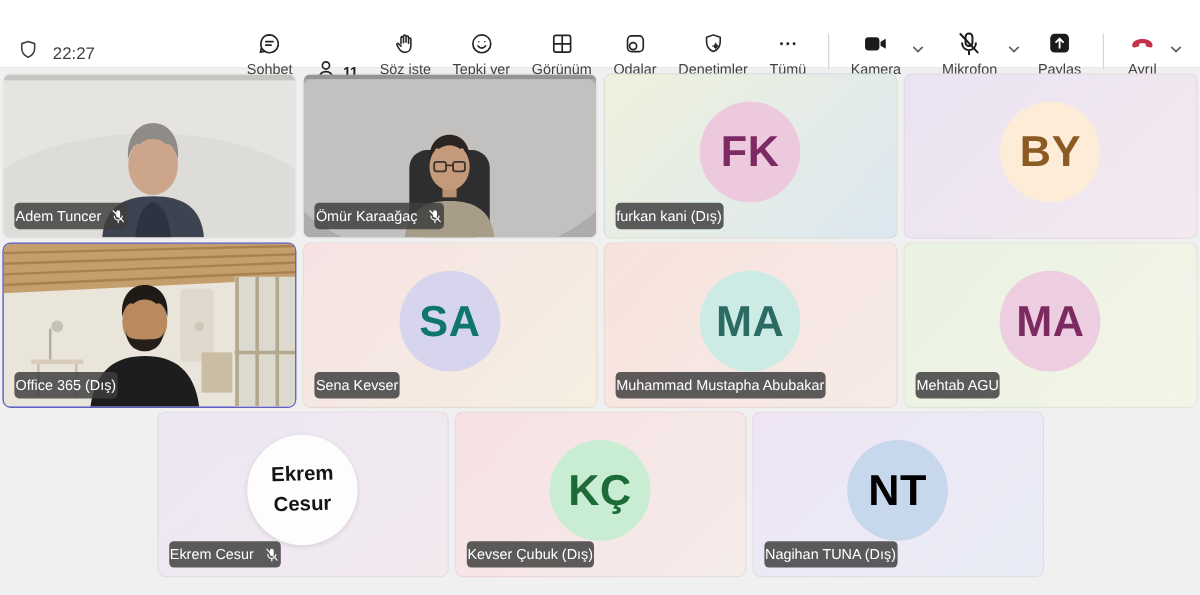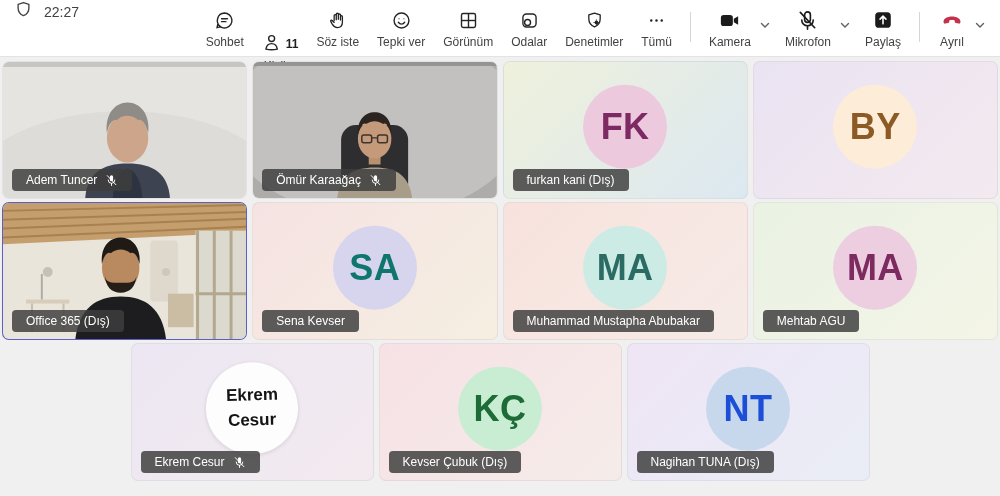--- a/index.html
+++ b/index.html
@@ -1,21 +1,21 @@
 <!DOCTYPE html>
 <html><head>
 <meta charset="utf-8">
 <style>
   * { margin:0; padding:0; box-sizing:border-box; }
   html,body { width:1000px; height:496px; overflow:hidden; background:#f0f0f0;
     font-family:"Liberation Sans","DejaVu Sans",sans-serif; }
 
   
   .topbar { height:57px; background:#ffffff; border-bottom:1px solid #e3e3e3;
-    display:flex; align-items:flex-start; padding:0 10px 0 14px; }
+    display:flex; align-items:flex-end; padding:16px 10px 0 14px; }
   .topbar-left { display:flex; align-items:center; gap:11px; }
   .meeting-time { font-size:14px; color:#424242; }
   .toolbar { margin-left:auto; display:flex; align-items:flex-start; gap:2px; height:100%; padding-top:9px; }
   .tb-btn { display:flex; flex-direction:column; align-items:center; gap:4px;
     padding:0 8px; background:none; border:none; cursor:pointer; min-width:44px; }
   .tb-btn .ico { height:22px; display:flex; align-items:center; justify-content:center; }
   .tb-label { font-size:12px; color:#424242; white-space:nowrap; }
   .ico-badge-wrap { display:flex; align-items:flex-start;margin-top:24px; }
   .tb-badge { font-size:12px; font-weight:700; color:#1f1f1f; margin-left:3px; margin-top:-1px; }
   .chev-btn { background:none; border:none; cursor:pointer; padding:2px; margin:8px 2px 0 -4px; }
@@ -36,21 +36,21 @@
     justify-content:center; font-size:36px; font-weight:600; letter-spacing:0.5px; }
   .photo-circle { position:absolute; left:50%; top:50%; transform:translate(-50%,-54%);
     width:92px; height:92px; border-radius:50%; background:#fdfdfd;
     box-shadow:0 1px 4px rgba(0,0,0,0.12); display:flex; flex-direction:column;
     align-items:center; justify-content:center; color:#141414; font-size:17px;
     font-weight:600; line-height:1.45; transform:translate(-50%,-54%) ; }
   .photo-circle span { display:block; transform:rotate(-1.5deg); }
 
   .name-label { position:absolute; left:9px; bottom:7px; display:flex; align-items:center;
     gap:8px; background:rgba(62,62,62,0.84); color:#ffffff; font-size:12px;
-    padding:4px 14px; border-radius:4px; white-space:nowrap; }
+    padding:4px 1px; border-radius:4px; white-space:nowrap; }
   .name-label .mic { display:flex; }
 </style>
 </head>
 <body>
 
 <div class="topbar">
   <div class="topbar-left">
     <span>
       <svg width="19" height="19" viewBox="0 0 24 24" fill="none" stroke="#424242" stroke-width="1.7" stroke-linejoin="round">
         <path d="M12 3.2l6.8 2.3v4.6c0 4.6-2.9 8.2-6.8 9.7-3.9-1.5-6.8-5.1-6.8-9.7V5.5z"></path>
@@ -357,21 +357,21 @@
       </div>
       <div class="tile" style="background: linear-gradient(135deg, rgb(247, 225, 229), rgb(245, 236, 233));">
         <div class="avatar-circle" style="background: rgb(201, 237, 210); color: rgb(29, 107, 54);">
           <span>KÇ</span>
         </div>
         <div class="name-label">
           <span>Kevser Çubuk (Dış)</span>
         </div>
       </div>
       <div class="tile" style="background: linear-gradient(135deg, rgb(239, 229, 245), rgb(233, 237, 246));">
-        <div class="avatar-circle" style="background: rgb(199, 216, 236); color: #1d4ed8;">
+        <div class="avatar-circle" style="background: rgb(199, 216, 236); color: #000000;">
           <span>NT</span>
         </div>
         <div class="name-label">
           <span>Nagihan TUNA (Dış)</span>
         </div>
       </div>
     </div>
   </div>
 
 </body></html>

